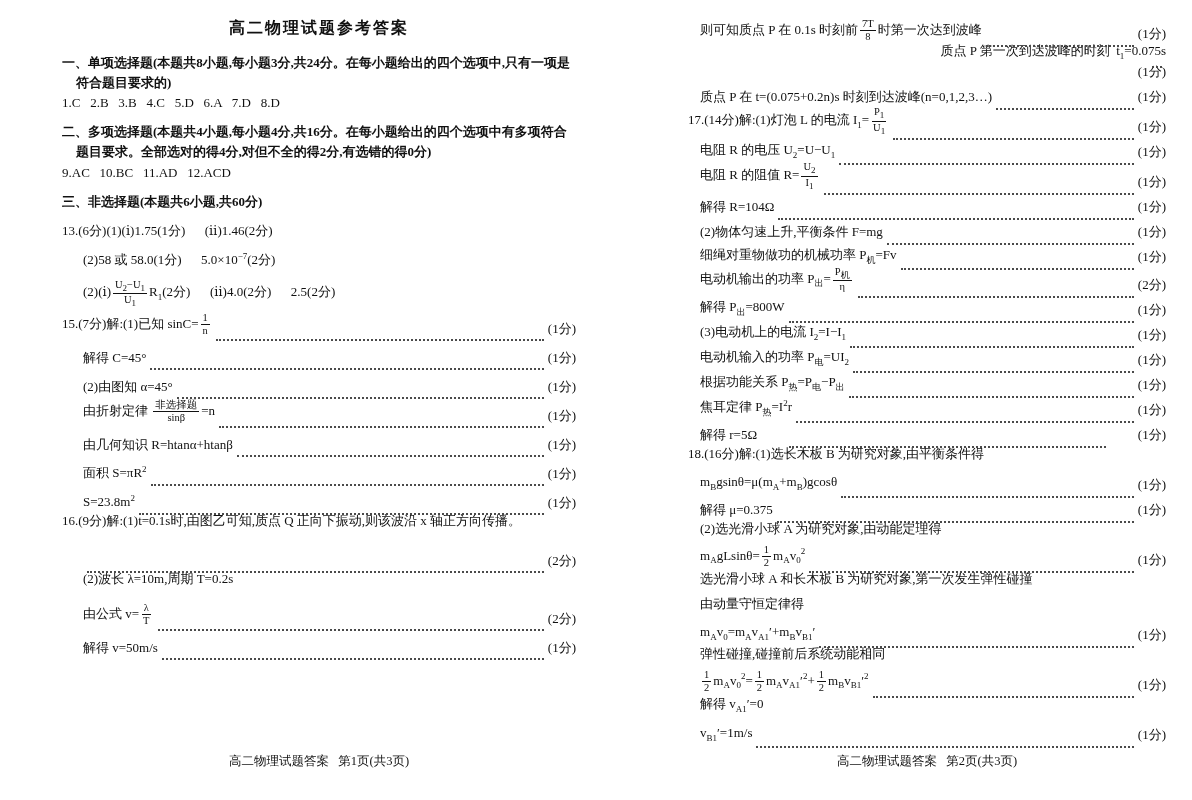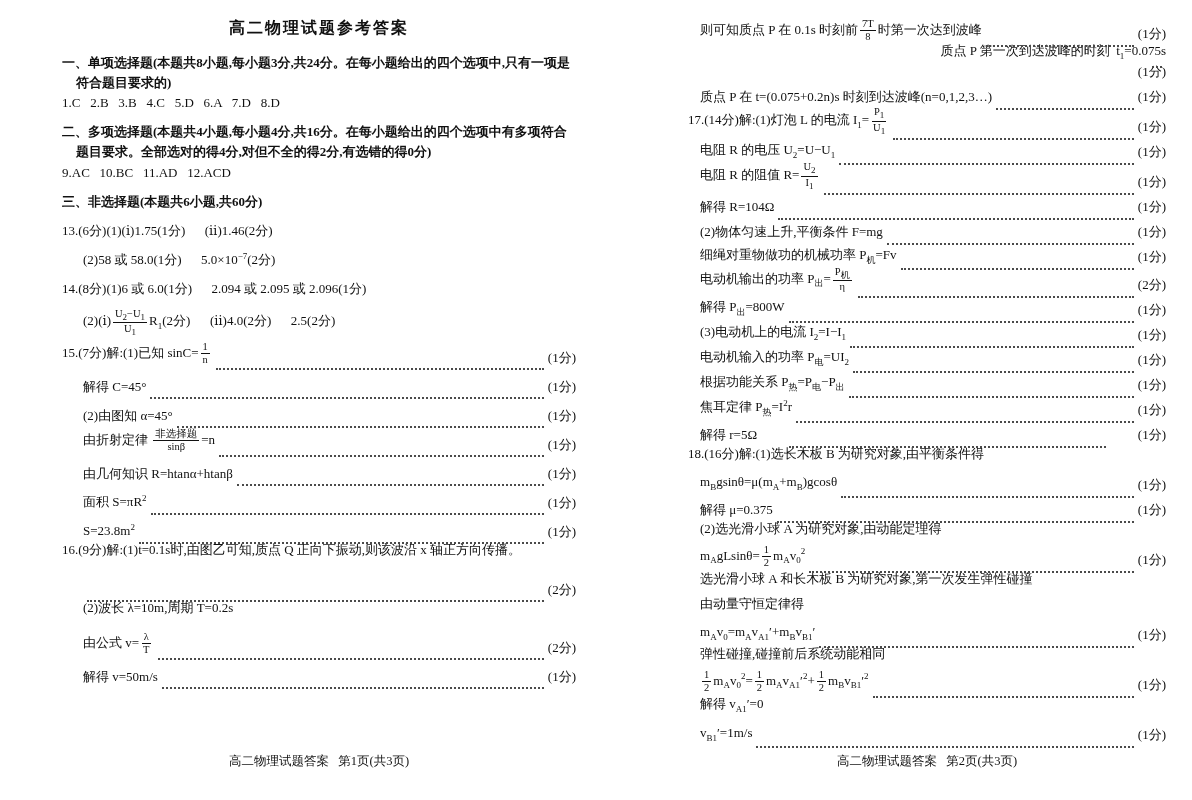--- a/index.html
+++ b/index.html
@@ -60,21 +60,20 @@
   <section class="col col-left">
     <h1>高二物理试题参考答案</h1>
     <div class="lines" id="left-lines">
         <div class="para bold hang"><span class="txt">一、单项选择题(本题共8小题,每小题3分,共24分。在每小题给出的四个选项中,只有一项是符合题目要求的)</span></div>
         <div class="para"><span class="txt">1.C   2.B   3.B   4.C   5.D   6.A   7.D   8.D</span></div>
         <div class="para bold hang"><span class="txt">二、多项选择题(本题共4小题,每小题4分,共16分。在每小题给出的四个选项中有多项符合题目要求。全部选对的得4分,对但不全的得2分,有选错的得0分)</span></div>
         <div class="para"><span class="txt">9.AC   10.BC   11.AD   12.ACD</span></div>
         <div class="para bold"><span class="txt">三、非选择题(本题共6小题,共60分)</span></div>
         <div class="para"><span class="txt">13.(6分)(1)(ⅰ)1.75(1分)      (ⅱ)1.46(2分)</span></div>
         <div class="para" style="padding-left: 21px;"><span class="txt">(2)58 或 58.0(1分)      5.0×10<sup>−7</sup>(2分)</span></div>
-        <div class="para"><span class="txt">14.(8分)(1)6 或 6.0(1分)      2.094 或 2.095 或 2.096(1分)</span></div>
         <div class="para" style="padding-left: 21px;"><span class="txt">(2)(ⅰ)<span class="frac"><span class="fnum">U<sub>2</sub>−U<sub>1</sub></span><span class="fden">U<sub>1</sub></span></span>R<sub>1</sub>(2分)      (ⅱ)4.0(2分)      2.5(2分)</span></div>
         <div class="line">
           <span class="txt">15.(7分)解:(1)已知 sinC=<span class="frac"><span class="fnum">1</span><span class="fden">n</span></span></span>
           <span class="dots"></span>
           <span class="score">(1分)</span>
         </div>
         <div class="line" style="padding-left: 21px;">
           <span class="txt">解得 C=45°</span>
           <span class="dots"></span>
           <span class="score">(1分)</span>

